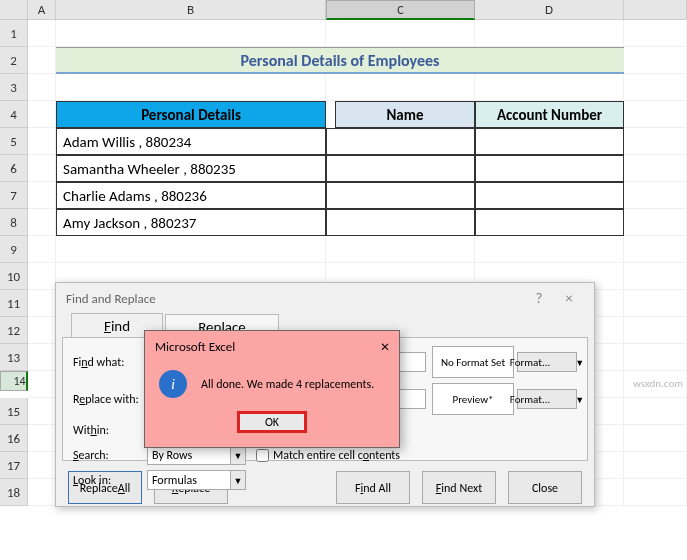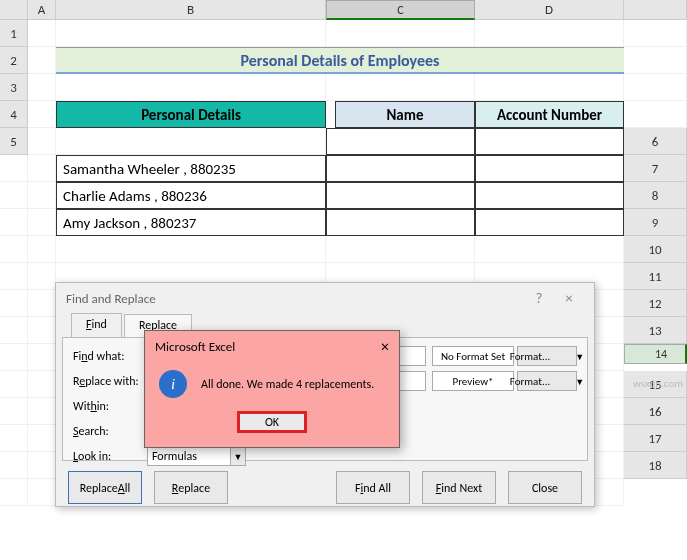--- a/index.html
+++ b/index.html
@@ -12,44 +12,44 @@
 .row-head { background: #e6e6e6; border-right: 1px solid #ccc; border-bottom: 1px solid #ccc; text-align: center; font-size: 13px; color: #333; display: flex; align-items: center; justify-content: center; }
 .row-head.sel { background: #d8e8d8; border-right: 2px solid #0f7b0f; padding-left: 16px; }
 .cell { border: 1px solid #f0f0f0; border-top: none; border-left: none; }
 .corner { background: #e6e6e6; border-right: 1px solid #ccc; border-bottom: 1px solid #ccc; }
 
 
 .title-band { grid-column: 3 / 6; grid-row: 3; background: #e2efd9; border-top: 1px solid #999; border-bottom: 2px solid #7aa5d2; display: flex; align-items: center; justify-content: center; color: #3c5b99; font-weight: bold; font-size: 16px; }
 
 
 .hdr { display: flex; align-items: center; justify-content: center; font-weight: bold; font-size: 15px; border: 1px solid #333; }
-.hdr.b { background: #14b8a6; grid-column: 3; grid-row: 5; }
+.hdr.b { background: #0ea5e9; grid-column: 3; grid-row: 5; }
 .hdr.c { background: #d9e4f1; grid-column: 4; grid-row: 5; margin-left: 9px; }
 .hdr.d { background: #d9efef; grid-column: 5; grid-row: 5; }
 .tcell { border: 1px solid #333; padding: 3px 6px; display: flex; align-items: center; background: #fff; font-size: 15px; }
 .r5-b { grid-column: 3; grid-row: 6; } .r5-c { grid-column: 4; grid-row: 6; } .r5-d { grid-column: 5; grid-row: 6; }
 .r6-b { grid-column: 3; grid-row: 7; } .r6-c { grid-column: 4; grid-row: 7; } .r6-d { grid-column: 5; grid-row: 7; }
 .r7-b { grid-column: 3; grid-row: 8; } .r7-c { grid-column: 4; grid-row: 8; } .r7-d { grid-column: 5; grid-row: 8; }
 .r8-b { grid-column: 3; grid-row: 9; } .r8-c { grid-column: 4; grid-row: 9; } .r8-d { grid-column: 5; grid-row: 9; }
 
 
 .dlg { position: absolute; left: 55px; top: 282px; width: 540px; height: 225px; background: #f0f0f0; border: 1px solid #bbb; box-shadow: 2px 2px 8px rgba(0,0,0,0.25); }
 .dlg-title { height: 30px; display: flex; align-items: center; padding: 0 10px; color: #666; font-size: 13px; }
 .dlg-title .sp { flex: 1; }
 .dlg-title .wbtn { width: 30px; text-align: center; color: #888; font-size: 15px; }
 .tabs { display: flex; padding-left: 15px; height: 24px; }
-.tab { padding: 3px 14px; font-size: 12px; border: 1px solid #bbb; background: #f0f0f0; margin-right: 2px; border-bottom: none; }
+.tab { padding: 3px 32px; font-size: 15px; border: 1px solid #bbb; background: #f0f0f0; margin-right: 2px; border-bottom: none; }
 .tab.act { background: #f7f7f7; position: relative; top: 1px; }
 .tab u { text-decoration: underline; }
 .form { border: 1px solid #bbb; margin: 0 6px; background: #f7f7f7; padding: 8px 10px; height: 124px; position: relative; }
 .row { display: flex; align-items: center; margin-bottom: 5px; font-size: 12px; }
 .lbl { width: 74px; }
 .lbl u { text-decoration: underline; }
 .txt { flex: 1; height: 20px; border: 1px solid #aaa; background: #fff; margin-right: 6px; }
-.fmtd { width: 82px; height: 20px; border: 1px solid #aaa; background: #fff; display: flex; align-items: center; justify-content: center; margin-right: 3px; font-size: 11px; }
+.fmtd { width: 82px; height: 32px; border: 1px solid #aaa; background: #fff; display: flex; align-items: center; justify-content: center; margin-right: 3px; font-size: 11px; }
 .fmtb { width: 60px; height: 20px; border: 1px solid #aaa; background: #e9e9e9; display: flex; align-items: center; justify-content: center; font-size: 11px; gap: 21px; }
 .fmtb .dd { margin-left: 4px; font-size: 9px; }
 .sel { height: 20px; border: 1px solid #aaa; background: #fff; padding: 0 4px; font-size: 12px; display: flex; align-items: center; }
 .sel.w1 { width: 64px; } .sel.w2 { width: 84px; }
 .dd2 { width: 16px; height: 20px; border: 1px solid #aaa; background: #e9e9e9; display: flex; align-items: center; justify-content: center; font-size: 9px; margin-left: -1px; }
 .chk { display: flex; align-items: center; margin-left: 10px; font-size: 12px; }
 .chk input { margin-right: 4px; }
 .optb { position: absolute; right: 10px; bottom: 8px; height: 22px; padding: 0 8px; border: 1px solid #aaa; background: #e9e9e9; font-size: 12px; display: flex; align-items: center; }
 .btns { display: flex; gap: 12px; padding: 10px 12px; }
 .btn { height: 33px; padding: 0 10px; border: 1px solid #aaa; background: #e9e9e9; font-size: 12px; display: flex; align-items: center; justify-content: center; min-width: 74px; }
@@ -97,20 +97,21 @@
     <div class="cell"></div>
     <div class="cell"></div>
   <div class="row-head">4</div>
     <div class="cell"></div>
     <div class="hdr b">Personal Details</div>
     <div class="hdr c">Name</div>
     <div class="hdr d">Account Number</div>
     <div class="cell"></div>
   <div class="row-head">5</div>
     <div class="cell"></div>
+    <div class="tcell r5-b">Adam Willis , 880234</div>
     <div class="tcell r5-c"></div>
     <div class="tcell r5-d"></div>
     <div class="cell"></div>
   <div class="row-head">6</div>
     <div class="cell"></div>
     <div class="tcell r6-b">Samantha Wheeler , 880235</div>
     <div class="tcell r6-c"></div>
     <div class="tcell r6-d"></div>
     <div class="cell"></div>
   <div class="row-head">7</div>

